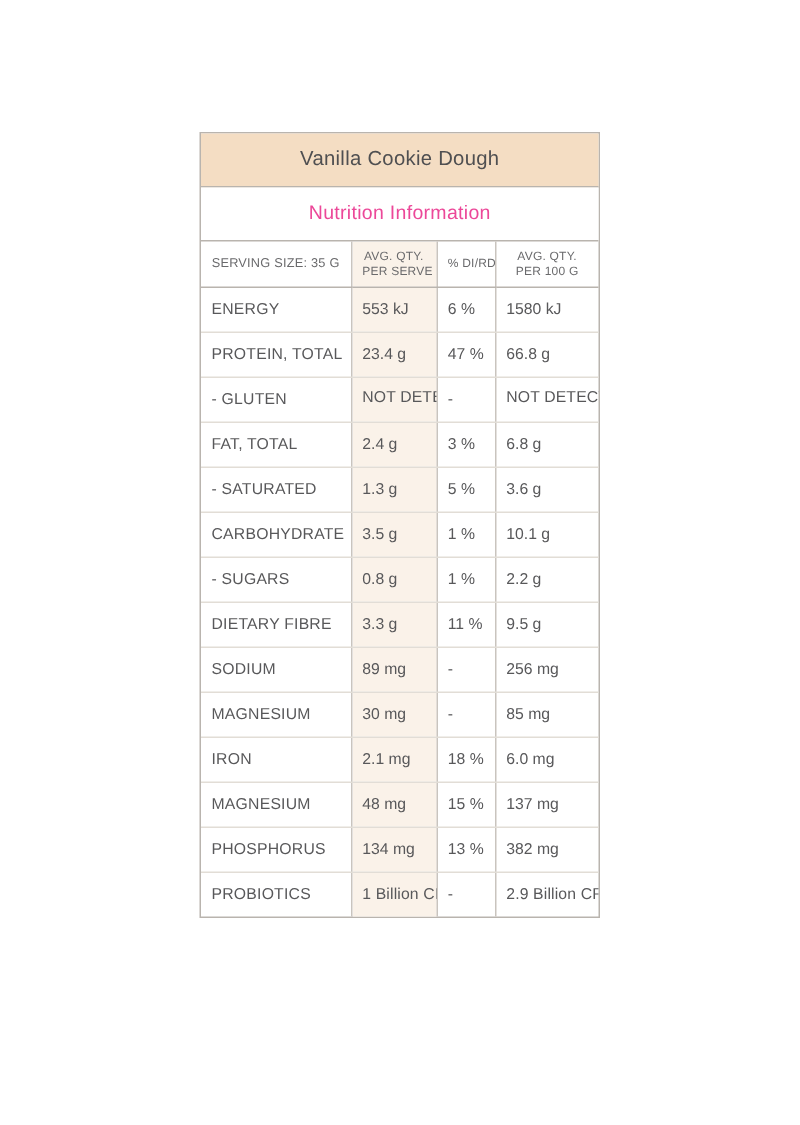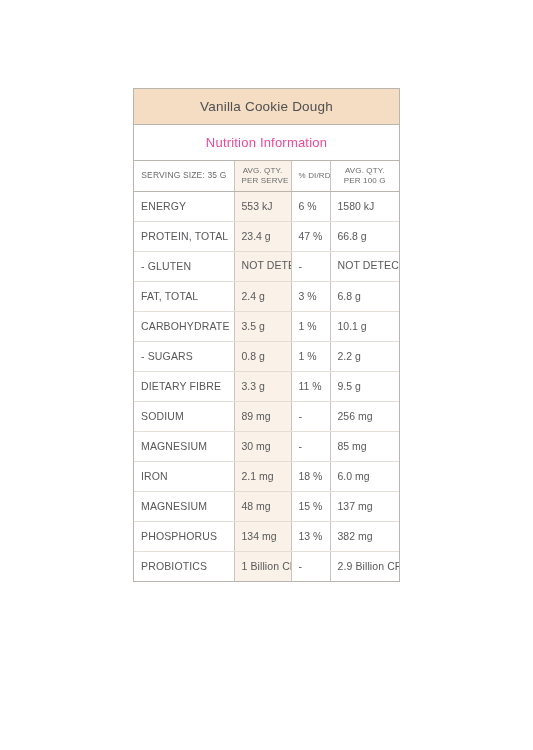--- a/index.html
+++ b/index.html
@@ -80,21 +80,21 @@
   
   tr.head-row td {
     border-bottom: 1px solid #b9b4ae;
     font-size: 8px;
     letter-spacing: 0.15px;
     line-height: 1.25;
     text-align: center;
     color: #6a6a6c;
   }
   tr.head-row td.h-label {
-    text-align: right;
+    text-align: center;
     font-size: 8.5px;
     margin-left: 40px;
   }
 
   
   td.tint { background: #faf2e9; }
 
   td.label { font-size: 10.5px; letter-spacing: 0.15px; }
   td.val   { font-size: 10.5px; }
   td.dv    { font-size: 10.5px; }
@@ -165,20 +165,26 @@
           <td class="dv dash small-1">-</td>
           <td class="val small">NOT DETECTED</td>
         </tr>
         <tr>
           <td class="label">FAT, TOTAL</td>
           <td class="tint val">2.4 g</td>
           <td class="dv">3 %</td>
           <td class="val">6.8 g</td>
         </tr>
         <tr>
+          <td class="label">- SATURATED</td>
+          <td class="tint val">1.3 g</td>
+          <td class="dv">5 %</td>
+          <td class="val">3.6 g</td>
+        </tr>
+        <tr>
           <td class="label">CARBOHYDRATE</td>
           <td class="tint val">3.5 g</td>
           <td class="dv">1 %</td>
           <td class="val">10.1 g</td>
         </tr>
         <tr>
           <td class="label">- SUGARS</td>
           <td class="tint val">0.8 g</td>
           <td class="dv">1 %</td>
           <td class="val">2.2 g</td>

